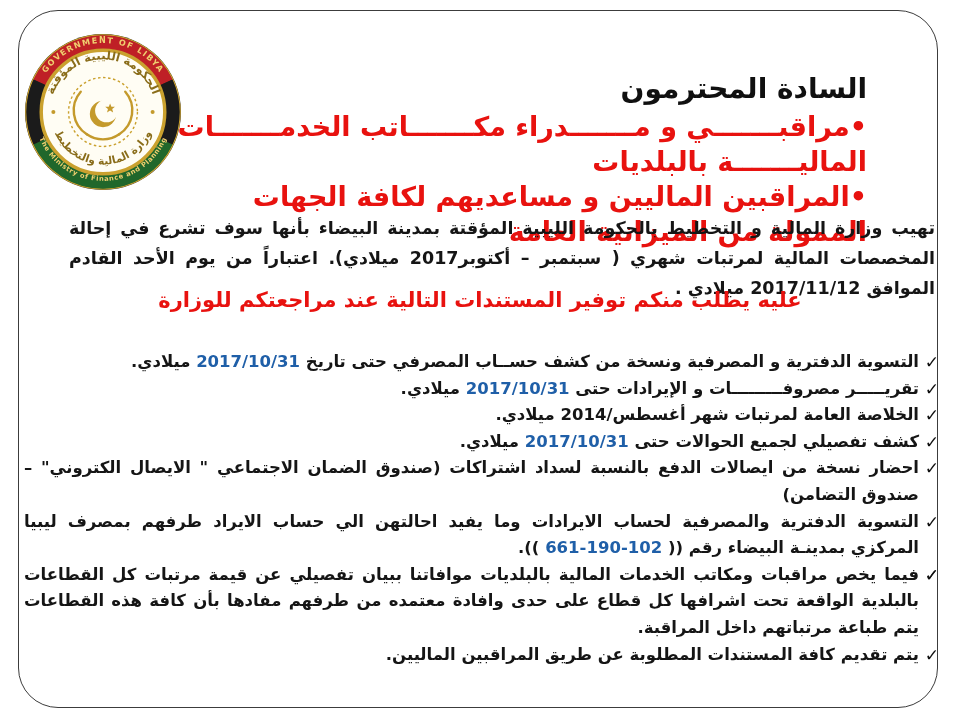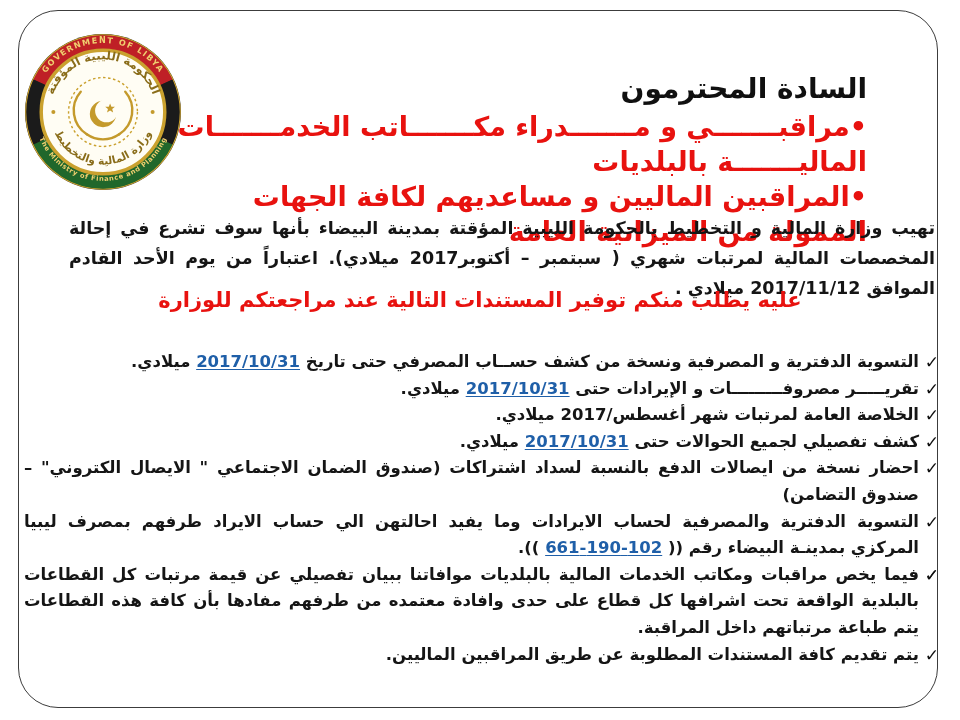--- a/index.html
+++ b/index.html
@@ -29,21 +29,21 @@
     position:absolute;top:288px;left:0;width:100%;text-align:center;direction:rtl;
     color:var(--accent_red,#e8120f);font-size:21px;font-weight:bold;
   }
   .checklist{
     position:absolute;top:349px;right:24px;left:24px;direction:rtl;
     list-style:none;margin:0;padding:0;
     font-size:16.5px;font-weight:bold;line-height:26.6px;color:#151515;
   }
   .checklist li{position:relative;padding-right:17px;text-align:justify;text-align-last:right;}
   .check{position:absolute;right:-3px;top:0;font-size:17px;color:#101010;}
-  .blue{color:var(--link_blue,#1f5fa8);text-decoration:underline;text-underline-offset:2px;}
+  .blue{color:var(--link_blue,#1f5fa8);text-underline-offset:2px;}
   .arcword{font-weight:bold;}
 </style>
 </head>
 <body>
 
 <div class="slide">
   <div class="frame"></div>
 
   <div class="seal">
     <svg viewBox="0 0 156 156" width="158" height="158">
@@ -98,21 +98,21 @@
     <div>•المراقبين الماليين و مساعديهم لكافة الجهات الممولة من الميزانية العامة</div>
   </div>
 
   <div class="bodypar">تهيب وزارة المالية و التخطيط بالحكومة الليبية المؤقتة بمدينة البيضاء بأنها سوف تشرع في إحالة المخصصات المالية لمرتبات شهري ( سبتمبر – أكتوبر2017 ميلادي). اعتباراً من يوم الأحد القادم الموافق 2017/11/12 ميلادي .</div>
 
   <div class="request">عليه يطلب منكم توفير المستندات التالية عند مراجعتكم للوزارة</div>
 
   <ul class="checklist">
       <li><span class="check">✓</span><span>التسوية الدفترية و المصرفية ونسخة من كشف حســاب المصرفي حتى تاريخ </span><span class="blue">2017/10/31</span><span> ميلادي.</span></li>
       <li><span class="check">✓</span><span>تقريـــــر مصروفـــــــــات و الإيرادات حتى </span><span class="blue">2017/10/31</span><span> ميلادي.</span></li>
-      <li><span class="check">✓</span><span>الخلاصة العامة لمرتبات شهر أغسطس/2017 ميلادي.</span></li>
+      <li><span class="check">✓</span><span>الخلاصة العامة لمرتبات شهر أغسطس/2014 ميلادي.</span></li>
       <li><span class="check">✓</span><span>كشف تفصيلي لجميع الحوالات حتى </span><span class="blue">2017/10/31</span><span> ميلادي.</span></li>
       <li><span class="check">✓</span><span>احضار نسخة من ايصالات الدفع بالنسبة لسداد اشتراكات (صندوق الضمان الاجتماعي " الايصال الكتروني" – صندوق التضامن)</span></li>
       <li><span class="check">✓</span><span>التسوية الدفترية والمصرفية لحساب الايرادات وما يفيد احالتهن الي حساب الايراد طرفهم بمصرف ليبيا المركزي بمدينـة البيضاء رقم (( </span><span class="blue">102-190-661</span><span> )).</span></li>
       <li><span class="check">✓</span></li>
       <li><span class="check">✓</span><span>فيما يخص مراقبات ومكاتب الخدمات المالية بالبلديات موافاتنا ببيان تفصيلي عن قيمة مرتبات كل القطاعات بالبلدية الواقعة تحت اشرافها كل قطاع على حدى وافادة معتمده من طرفهم مفادها بأن كافة هذه القطاعات يتم طباعة مرتباتهم داخل المراقبة.</span></li>
       <li><span class="check">✓</span><span>يتم تقديم كافة المستندات المطلوبة عن طريق المراقبين الماليين.</span></li>
     </ul>
 </div>
 
 </body></html>

